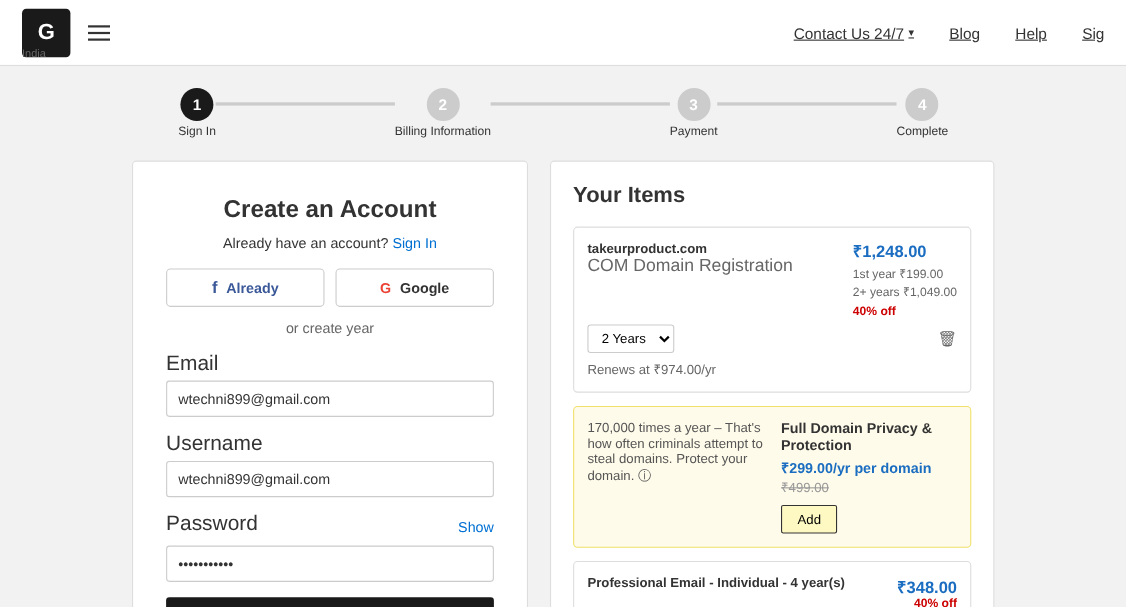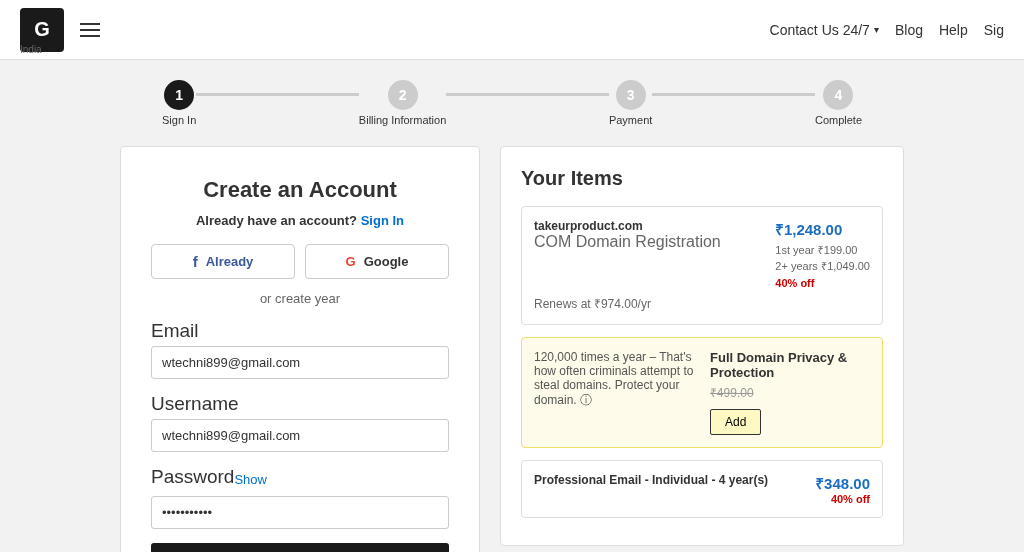--- a/index.html
+++ b/index.html
@@ -45,21 +45,22 @@
       position: absolute;
       left: 20px;
       bottom: 4px;
       font-size: 10px;
       color: #666;
     }
     .header-nav {
       margin-left: auto;
       display: flex;
       align-items: flex-start;
-      gap: 16px;
+      gap: 32px;
+      text-decoration: underline;
     }
     .header-nav a {
       text-decoration: none;
       color: #333;
       font-size: 14px;
       cursor: pointer;
     }
     .contact-us {
       display: flex;
       align-items: center;
@@ -142,21 +143,20 @@
       font-size: 22px;
       font-weight: bold;
       text-align: center;
       margin-bottom: 10px;
     }
     .already-account {
       text-align: center;
       font-size: 13px;
       margin-bottom: 16px;
       color: #333;
-      font-weight: bold;
     }
     .already-account a {
       color: #0070d2;
       text-decoration: none;
     }
     .social-buttons {
       display: flex;
       gap: 10px;
       margin-bottom: 12px;
     }
@@ -194,20 +194,21 @@
     .form-input {
       width: 100%;
       padding: 8px 10px;
       border: 1px solid #ccc;
       border-radius: 3px;
       font-size: 13px;
       color: #333;
     }
     .password-row {
       display: flex;
+      justify-content: space-between;
       align-items: center;
       margin-bottom: 4px;
     }
     .show-link {
       color: #0070d2;
       font-size: 13px;
       cursor: pointer;
       text-decoration: none;
     }
     .create-btn {
@@ -458,29 +459,38 @@
           <div class="item-name">takeurproduct.com</div>
           <div class="item-sub">COM Domain Registration</div>
         </div>
         <div class="price-detail">
           <div class="item-price">₹1,248.00</div>
           <div>1st year ₹199.00</div>
           <div>2+ years ₹1,049.00</div>
           <div class="discount-badge">40% off</div>
         </div>
       </div>
+      <div class="item-dropdown-row">
+        <select class="item-select">
+          <option>2 Years</option>
+          <option>1 Year</option>
+          <option>3 Years</option>
+        </select>
+        <div class="trash-icon">🗑</div>
+      </div>
       <div class="renew-text">Renews at ₹974.00/yr</div>
     </div>
 
     <div class="privacy-card">
       <div class="privacy-text-col">
-        <span>120,000 times a year – That's how often criminals attempt to steal domains. Protect your domain. ⓘ</span>
+        <span>170,000 times a year – That's how often criminals attempt to steal domains. Protect your domain. ⓘ</span>
       </div>
       <div class="privacy-price-col">
         <div class="privacy-name">Full Domain Privacy &amp; Protection</div>
+        <div class="privacy-price">₹299.00/yr per domain</div>
         <div class="privacy-old-price">₹499.00</div>
         <button class="add-btn">Add</button>
       </div>
     </div>
 
     <div class="email-card">
       <div class="email-header">
         <div>
           <div class="item-name">Professional Email - Individual - 4 year(s)</div>
         </div>

